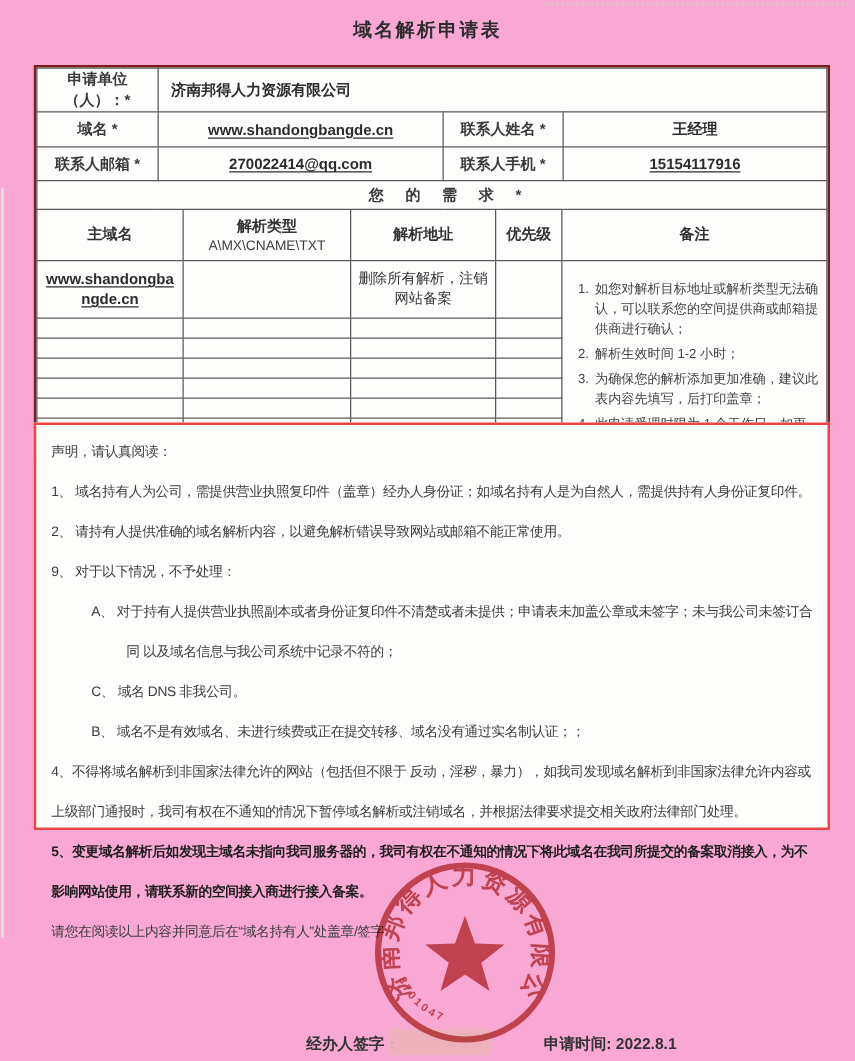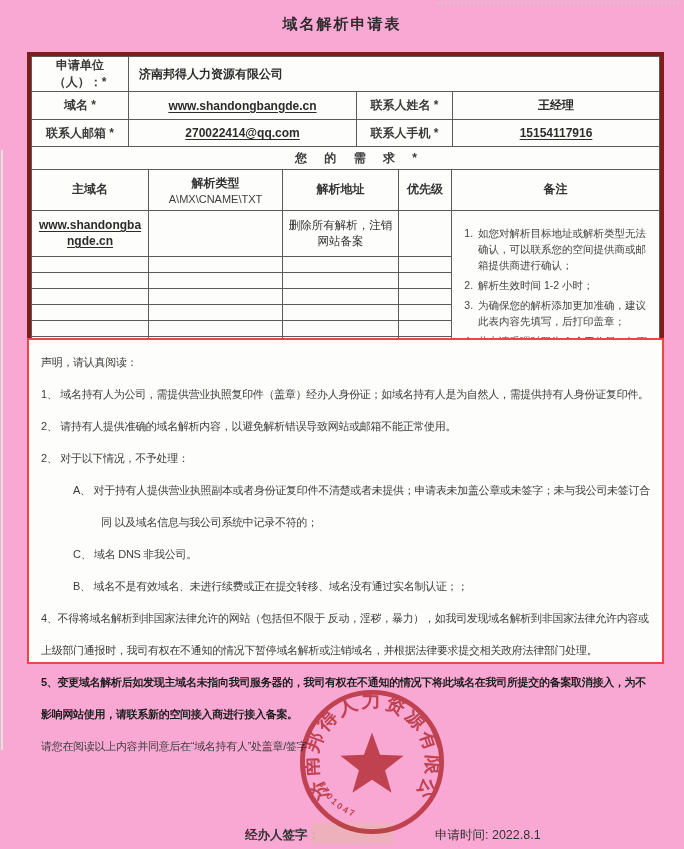--- a/index.html
+++ b/index.html
@@ -10,21 +10,21 @@
     font-family:"Liberation Sans","DejaVu Sans",sans-serif;
     color:#3a3a3a;
   }
   
   .artifact-top { position:absolute; top:2px; left:437px; width:242px; border-top:2px dotted #cfcfcb; opacity:.8; }
   .artifact-left { position:absolute; left:1px; top:150px; height:600px; border-left:2px solid #e3e3df; }
 
   .title { position:absolute; top:15px; left:0; right:0; text-align:center;
     font-size:15px; font-weight:bold; letter-spacing:2px; color:#2d2d2d; }
 
-  .tables { position:absolute; left:27px; top:52px; width:637px; border:4px solid #7f1d1d; background:#fdfdfc; }
+  .tables { position:absolute; left:27px; top:52px; width:637px; border:2px solid #7f1d1d; background:#fdfdfc; }
   table { border-collapse:collapse; width:100%; table-layout:fixed; }
   td,th { border:1px solid #5a5a5a; padding:0 4px; font-size:12px; color:#333; text-align:center; vertical-align:middle; overflow:hidden; }
   .t2 tr:first-child th { border-top:none; }
   .lbl { font-weight:bold; color:#3a3a3a; }
   .val { font-weight:bold; color:#2c2c2c; }
   .val.u { text-decoration:underline; text-underline-offset:2px; }
   .left { text-align:left; padding-left:10px; }
   .needs { font-weight:bold; letter-spacing:7px; height:23px; color:#3a3a3a;padding-left:32px; }
   .h-sub { display:block; font-weight:normal; font-size:11px; margin-top:1px; color:#3e3e3e; }
   .dom-cell { font-weight:bold; word-break:break-all; line-height:16px; }
@@ -36,21 +36,21 @@
   .decl { position:absolute; left:27px; top:338px; width:637px; height:326px;
     border:2px solid #ef4444; background:#fdfdfc;
     padding:6px 4px 0 12px; font-size:11px; line-height:32px;
     letter-spacing:-0.3px; color:#3c3c3c; }
   .decl p { margin:0; }
   .decl .sub { padding-left:60px; text-indent:-28px; }
   .decl .b5 { font-weight:bold; color:#1e1e1e; }
 
   .holder { position:absolute; left:245px; top:789px; font-size:12.5px; font-weight:600; color:#333; }
   .op    { position:absolute; left:245px; top:827px; font-size:12.5px; font-weight:600; color:#333; }
-  .time  { position:absolute; left:435px; top:827px; font-size:12.5px; font-weight:400; color:#333;text-align:right; }
+  .time  { position:absolute; left:435px; top:827px; font-size:12.5px; font-weight:700; color:#333;text-align:right; }
   .redact { position:absolute; left:311px; top:823px; width:82px; height:21px;
     background:#edb3b9; filter:blur(1.2px); border-radius:2px; opacity:.9; }
 
   .stamp { position:absolute; left:274px; top:664px; width:196px; height:196px;
     opacity:.82; mix-blend-mode:multiply; }
   .stamp text { font-family:"Liberation Sans","DejaVu Sans",sans-serif; font-weight:bold; }
 </style>
 </head>
 <body>
 
@@ -169,21 +169,21 @@
             <td></td>
           </tr>
     </tbody>
       </table>
   </div>
 
   <div class="decl">
     <p>声明，请认真阅读：</p>
     <p>1、 域名持有人为公司，需提供营业执照复印件（盖章）经办人身份证；如域名持有人是为自然人，需提供持有人身份证复印件。</p>
     <p>2、 请持有人提供准确的域名解析内容，以避免解析错误导致网站或邮箱不能正常使用。</p>
-    <p>2、 对于以下情况，不予处理：</p>
+    <p>9、 对于以下情况，不予处理：</p>
     <p class="sub">A、 对于持有人提供营业执照副本或者身份证复印件不清楚或者未提供；申请表未加盖公章或未签字；未与我公司未签订合同 以及域名信息与我公司系统中记录不符的；</p>
     <p class="sub">C、 域名 DNS 非我公司。</p>
     <p class="sub">B、 域名不是有效域名、未进行续费或正在提交转移、域名没有通过实名制认证；；</p>
     <p>4、不得将域名解析到非国家法律允许的网站（包括但不限于 反动，淫秽，暴力），如我司发现域名解析到非国家法律允许内容或 上级部门通报时，我司有权在不通知的情况下暂停域名解析或注销域名，并根据法律要求提交相关政府法律部门处理。</p>
     <p class="b5">5、变更域名解析后如发现主域名未指向我司服务器的，我司有权在不通知的情况下将此域名在我司所提交的备案取消接入，为不 影响网站使用，请联系新的空间接入商进行接入备案。</p>
     <p>请您在阅读以上内容并同意后在“域名持有人”处盖章/签字</p>
   </div>
 
   <div class="op">经办人签字：</div>
   <div class="redact"></div>

